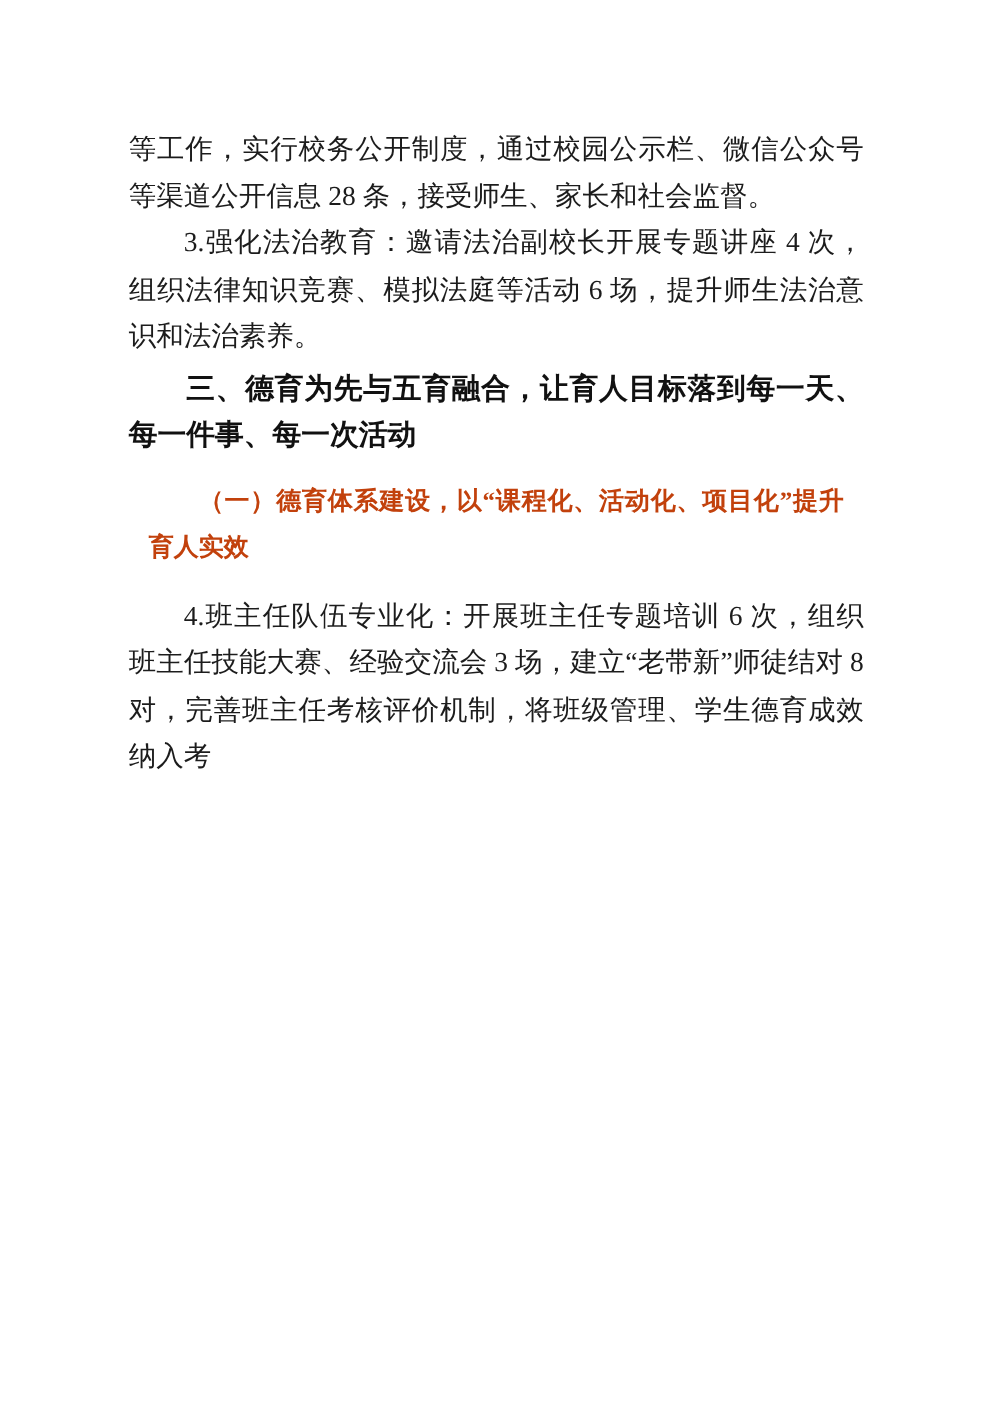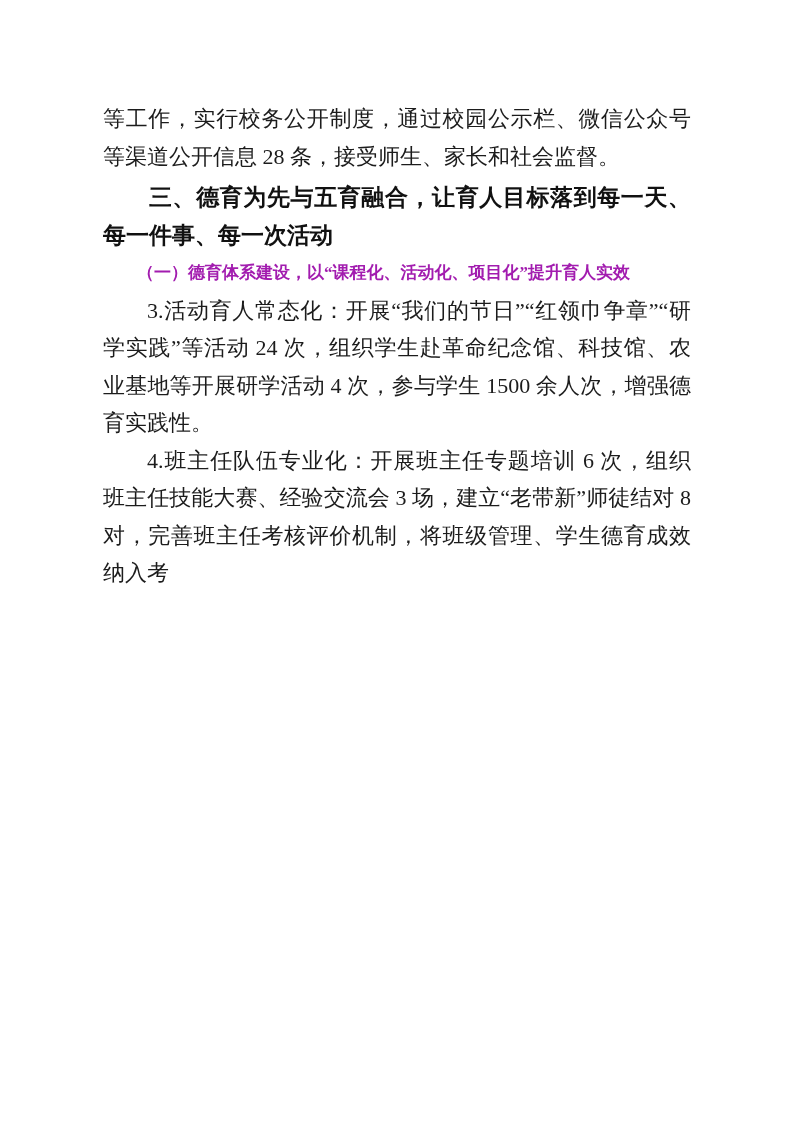--- a/index.html
+++ b/index.html
@@ -38,28 +38,28 @@
     margin: 4px 0 0 0;
     font-size: 23px;
     line-height: 37.5px;
     text-align: justify;
     text-indent: 2em;
     font-weight: bold;
     font-family: Liberation Sans, sans-serif;
     color: #111111;
   }
   .subheading {
-    margin: 0;
-    font-size: 17px;
+    margin: 16px;
+    font-size: 20px;
     line-height: 37.5px;
     text-align: justify;
     text-indent: 2em;
     font-weight: bold;
     font-family: "Liberation Serif", "DejaVu Serif", serif;
-    color: #a21caf;
+    color: #c2410c;
   }
   .footer {
     position: absolute;
     top: 1036px;
     left: 0;
     width: 100%;
     text-align: center;
     font-size: 18px;
     line-height: 22px;
     font-family: "Liberation Serif", "DejaVu Serif", serif;
@@ -71,22 +71,22 @@
   .footer .num {
     color: #222222;
   }
 </style>
 </head>
 <body>
 
 <div class="page">
   <div class="content">
     <p class="para no-indent">等工作，实行校务公开制度，通过校园公示栏、微信公众号等渠道公开信息 28 条，接受师生、家长和社会监督。</p>
+    <p class="para">3.强化法治教育：邀请法治副校长开展专题讲座 4 次，组织法律知识竞赛、模拟法庭等活动 6 场，提升师生法治意识和法治素养。</p>
     <h2 class="heading">三、德育为先与五育融合，让育人目标落到每一天、每一件事、每一次活动</h2>
     <h3 class="subheading">（一）德育体系建设，以“课程化、活动化、项目化”提升育人实效</h3>
-    <p class="para">3.活动育人常态化：开展“我们的节日”“红领巾争章”“研学实践”等活动 24 次，组织学生赴革命纪念馆、科技馆、农业基地等开展研学活动 4 次，参与学生 1500 余人次，增强德育实践性。</p>
     <p class="para">4.班主任队伍专业化：开展班主任专题培训 6 次，组织班主任技能大赛、经验交流会 3 场，建立“老带新”师徒结对 8 对，完善班主任考核评价机制，将班级管理、学生德育成效纳入考</p>
   </div>
 
   <div class="footer">
     <span class="dash">—</span><span class="num">4</span><span class="dash">—</span>
   </div>
 </div>
 
 </body></html>

